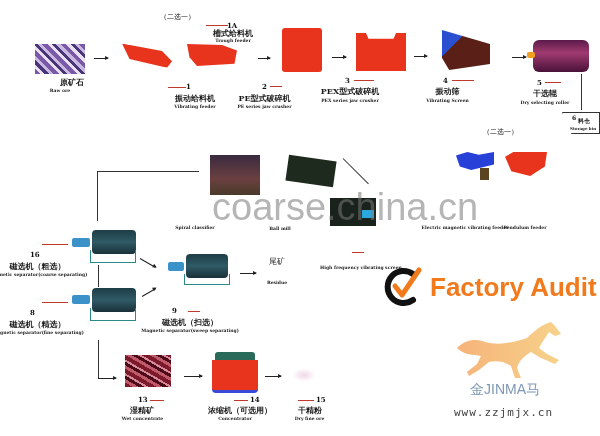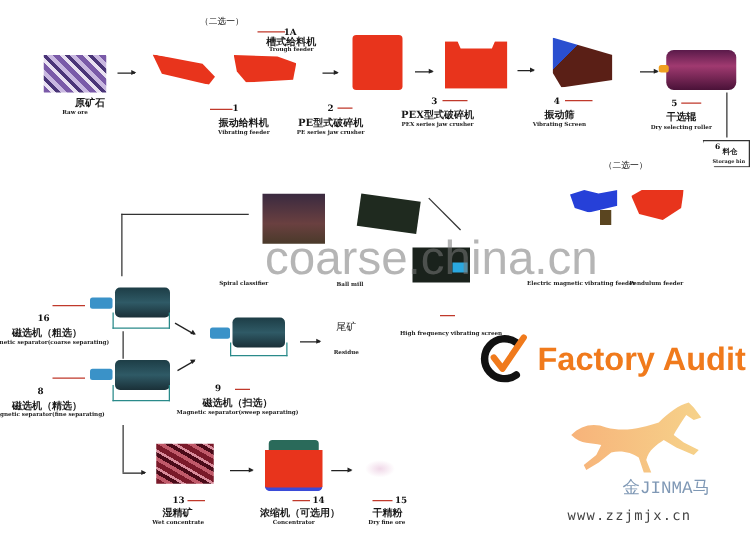--- a/index.html
+++ b/index.html
@@ -10,21 +10,21 @@
   .num { font-size:7px; font-weight:bold; color:#111; }
   .choice { font-size:7px; font-weight:normal; color:#111; white-space:nowrap; }
   .arrow { position:absolute; height:1px; background:#222; }
   .arrow::after { content:""; position:absolute; right:-1px; top:-2px; border-left:4px solid #222; border-top:2.5px solid transparent; border-bottom:2.5px solid transparent; }
   .leader { position:absolute; border-top:1.5px solid #c0392b; }
   .leader-d { position:absolute; height:1.5px; background:#c0392b; transform-origin:left center; }
   .line { position:absolute; background:#333; }
   .red-machine { background:#e8341c; }
   .watermark { position:absolute; font-family:"Liberation Sans", sans-serif; font-size:38px; color:rgba(120,120,120,0.55); letter-spacing:0px; }
   .fa-text { font-family:"Liberation Sans", sans-serif; font-weight:bold; font-size:26px; color:#f07a1c; }
-  .jinma { font-family:Liberation Mono, monospace; font-size:14px; color:#7f98b5;margin-left:28px; }
+  .jinma { font-family:Liberation Sans, sans-serif; font-size:14px; color:#7f98b5; }
   .url { font-family:"DejaVu Sans Mono", monospace; font-size:11px; color:#444; letter-spacing:1px; }
   .drum { position:absolute; border-radius:4px; background:linear-gradient(#1d3d46,#2f5a66 50%,#1a3038); }
   .frame { position:absolute; border:1.5px solid #2a8a8a; border-top:none; }
   .motor { position:absolute; background:#3a92c8; border-radius:2px; }
 </style>
 </head>
 <body>
 
 <div class="abs" style="left:35px;top:44px;width:50px;height:30px;background:repeating-linear-gradient(45deg,#7a5aa8 0 4px,#e8e0f0 4px 7px,#4a3578 7px 10px,#c9b8e0 10px 13px);"></div>
 <div class="abs lbl-cn" style="left:47px;top:77px;width:50px;">原矿石</div>

